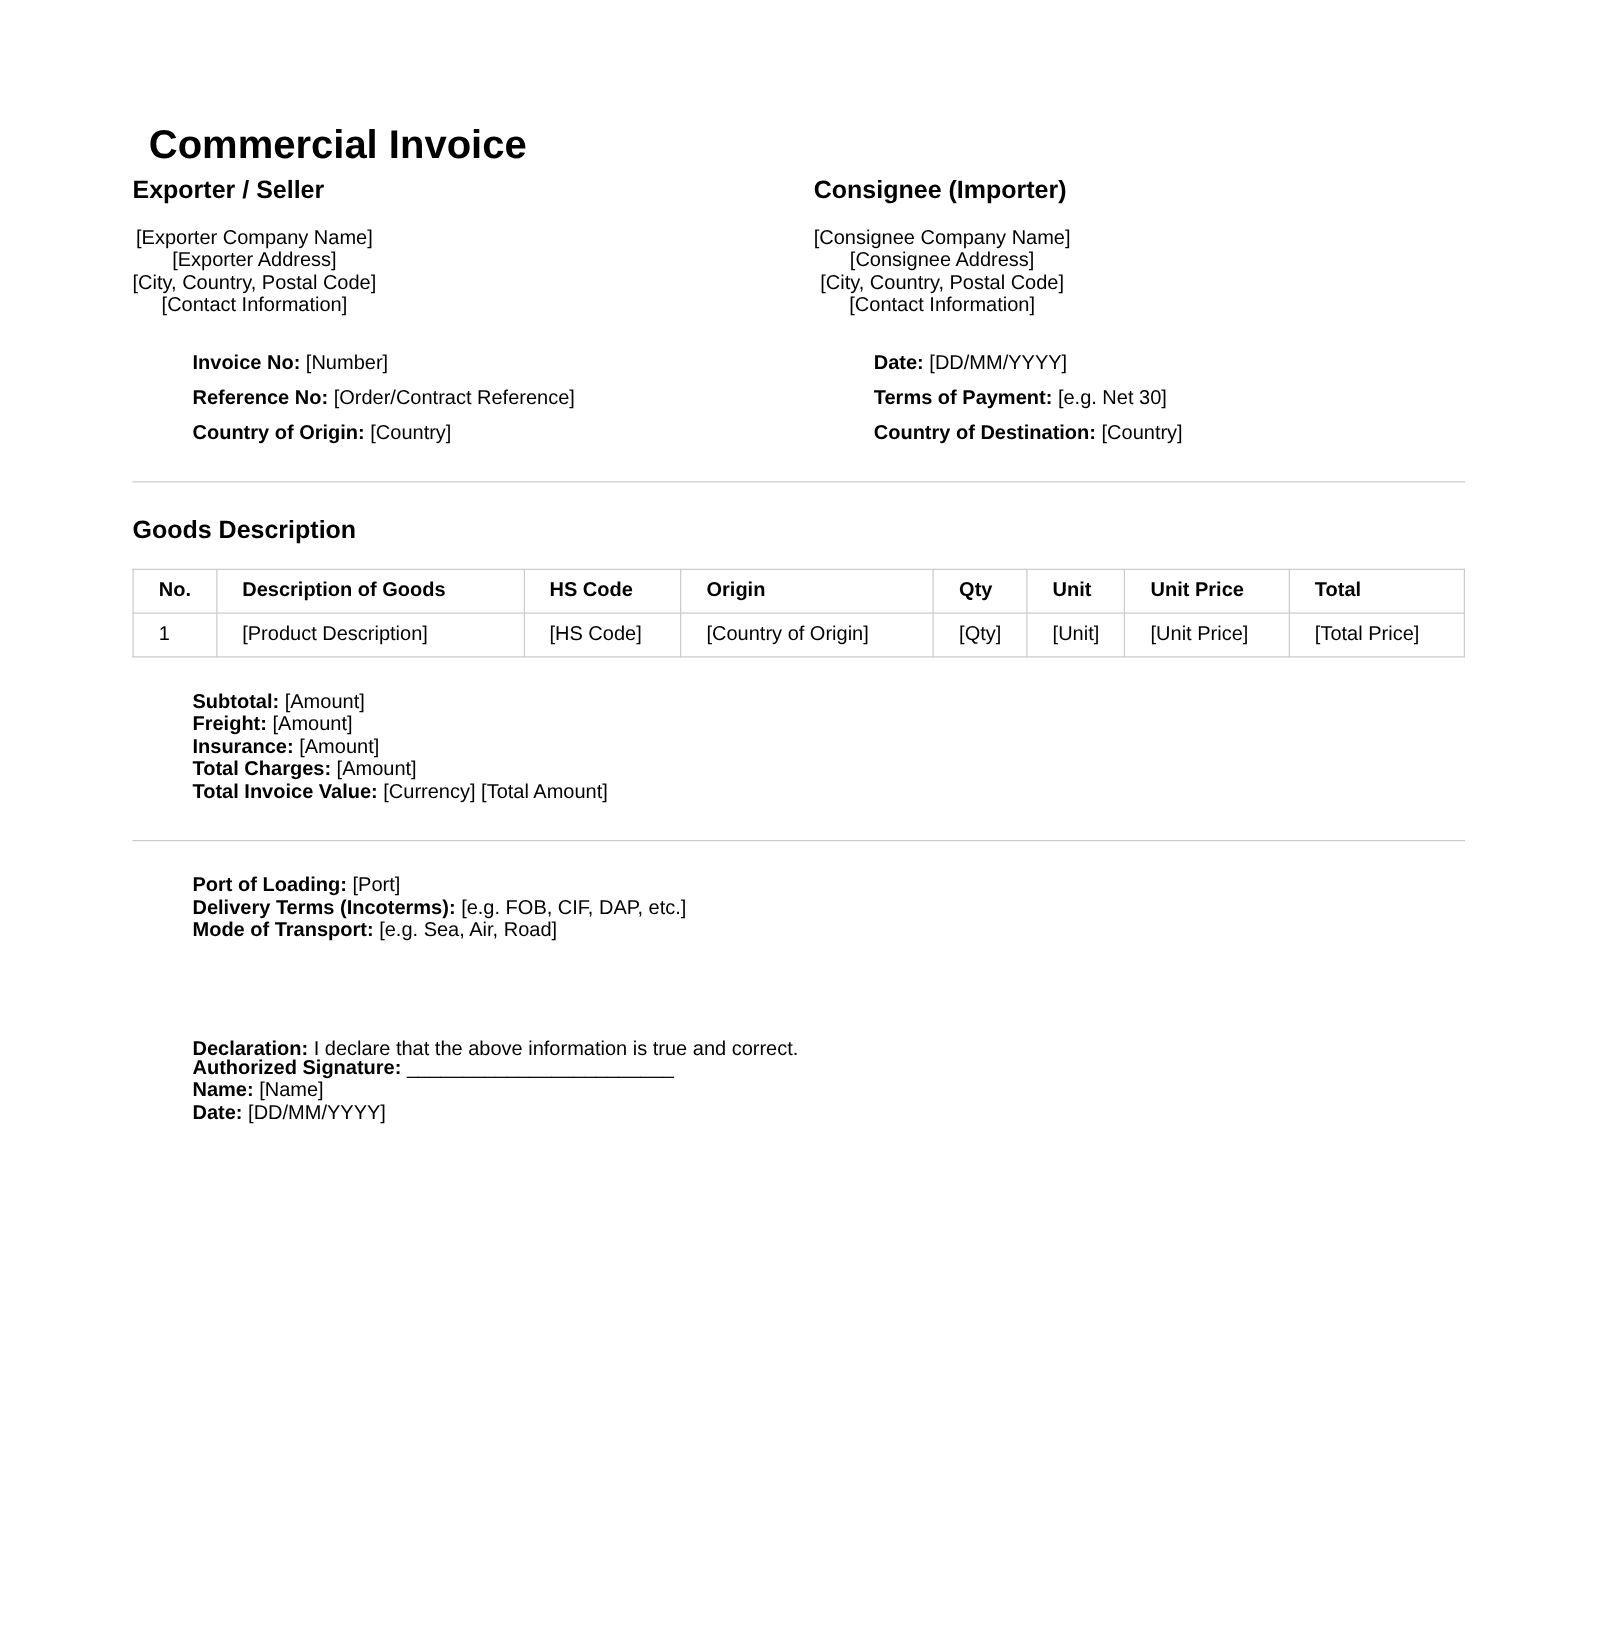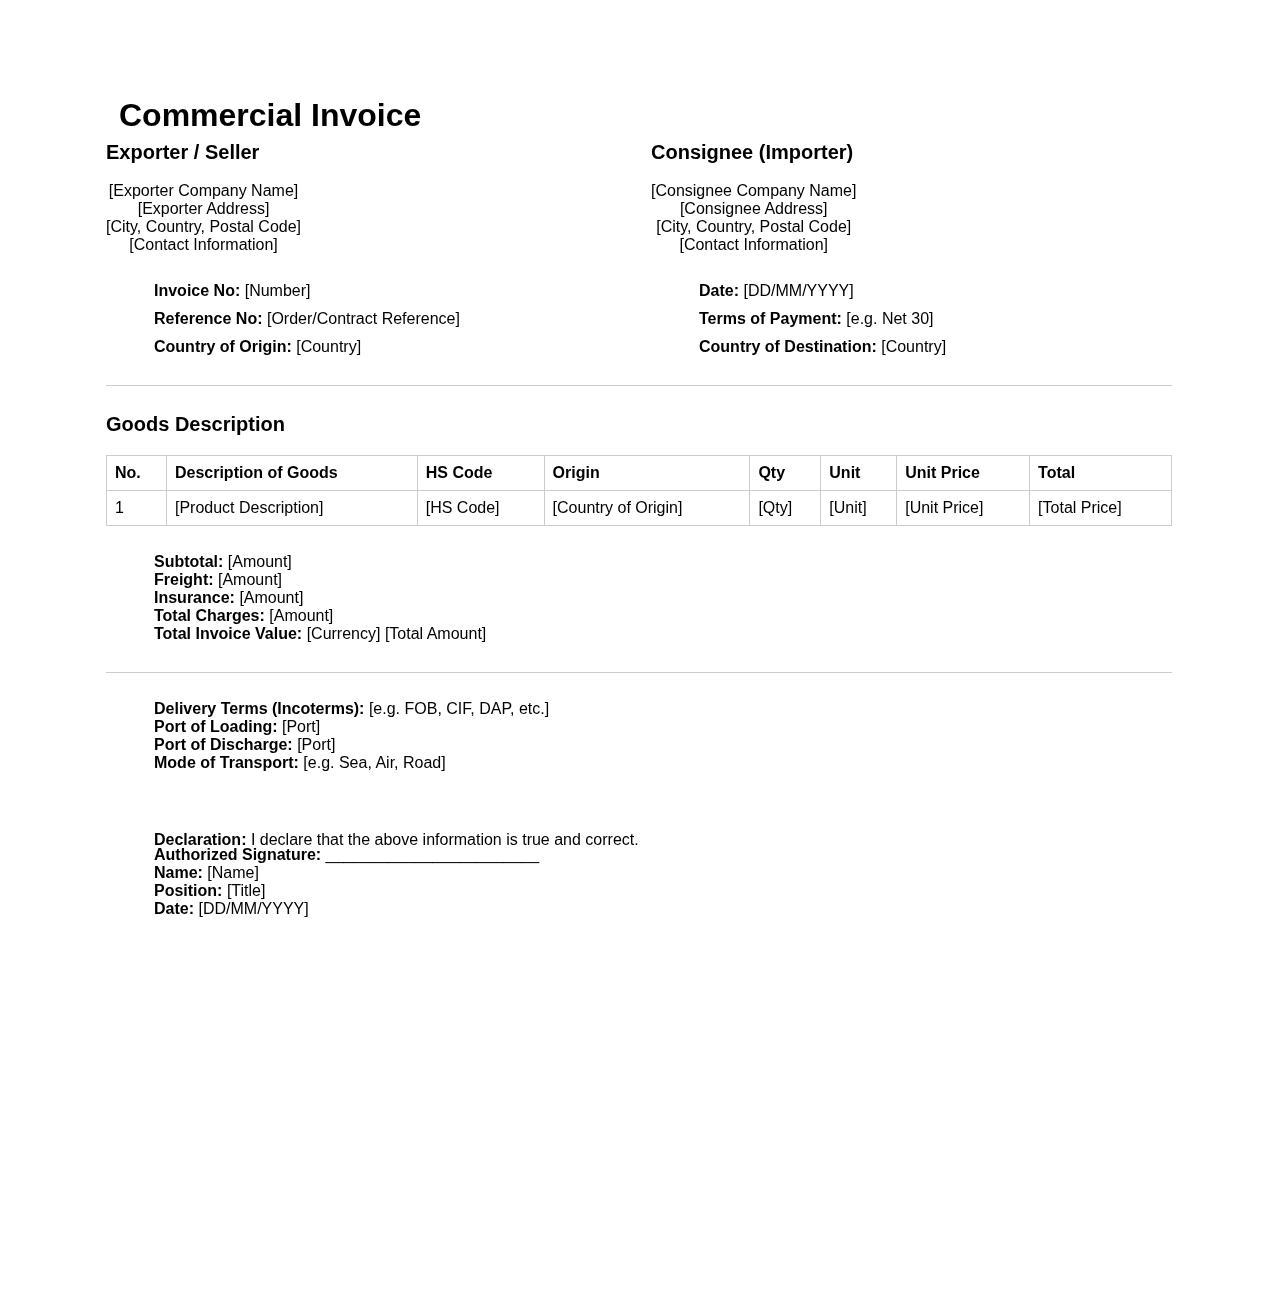--- a/index.html
+++ b/index.html
@@ -58,21 +58,21 @@
     table.goods {
       position: absolute;
       left: 0;
       top: 455px;
       width: 1066px;
       border-collapse: collapse;
       font-size: 16px;
     }
     table.goods th, table.goods td {
       border: 1px solid #cccccc;
-      padding: 0 8px;
+      padding: 0 20px;
       height: 34px;
       text-align: left;
       vertical-align: middle;
       white-space: nowrap;
     }
     table.goods th { font-weight: bold; }
     .block { position: absolute; left: 0; white-space: nowrap; }
     .block div { line-height: 18px; }
   </style>
 </head>
@@ -157,30 +157,28 @@
     <div><b>Subtotal:</b> <span>[Amount]</span></div>
     <div><b>Freight:</b> <span>[Amount]</span></div>
     <div><b>Insurance:</b> <span>[Amount]</span></div>
     <div><b>Total Charges:</b> <span>[Amount]</span></div>
     <div><b>Total Invoice Value:</b> <span>[Currency] [Total Amount]</span></div>
   </div>
 
   <hr class="sep" style="top:672px;">
 
   <div class="block" style="top:700px;">
+    <div><b>Port of Loading:</b> <span>[Port]</span></div>
     <div><b>Delivery Terms (Incoterms):</b> <span>[e.g. FOB, CIF, DAP, etc.]</span></div>
-    <div><b>Port of Loading:</b> <span>[Port]</span></div>
-    <div><b>Port of Discharge:</b> <span>[Port]</span></div>
     <div><b>Mode of Transport:</b> <span>[e.g. Sea, Air, Road]</span></div>
   </div>
 
   <div class="block" style="top:831px;">
     <div><b>Declaration:</b> <span>I declare that the above information is true and correct.</span></div>
   </div>
 
   <div class="block" style="top:846px;">
     <div><b>Authorized Signature:</b> <span>________________________</span></div>
     <div><b>Name:</b> <span>[Name]</span></div>
-    <div><b>Position:</b> <span>[Title]</span></div>
     <div><b>Date:</b> <span>[DD/MM/YYYY]</span></div>
   </div>
 
 </div>
 
 </body></html>

